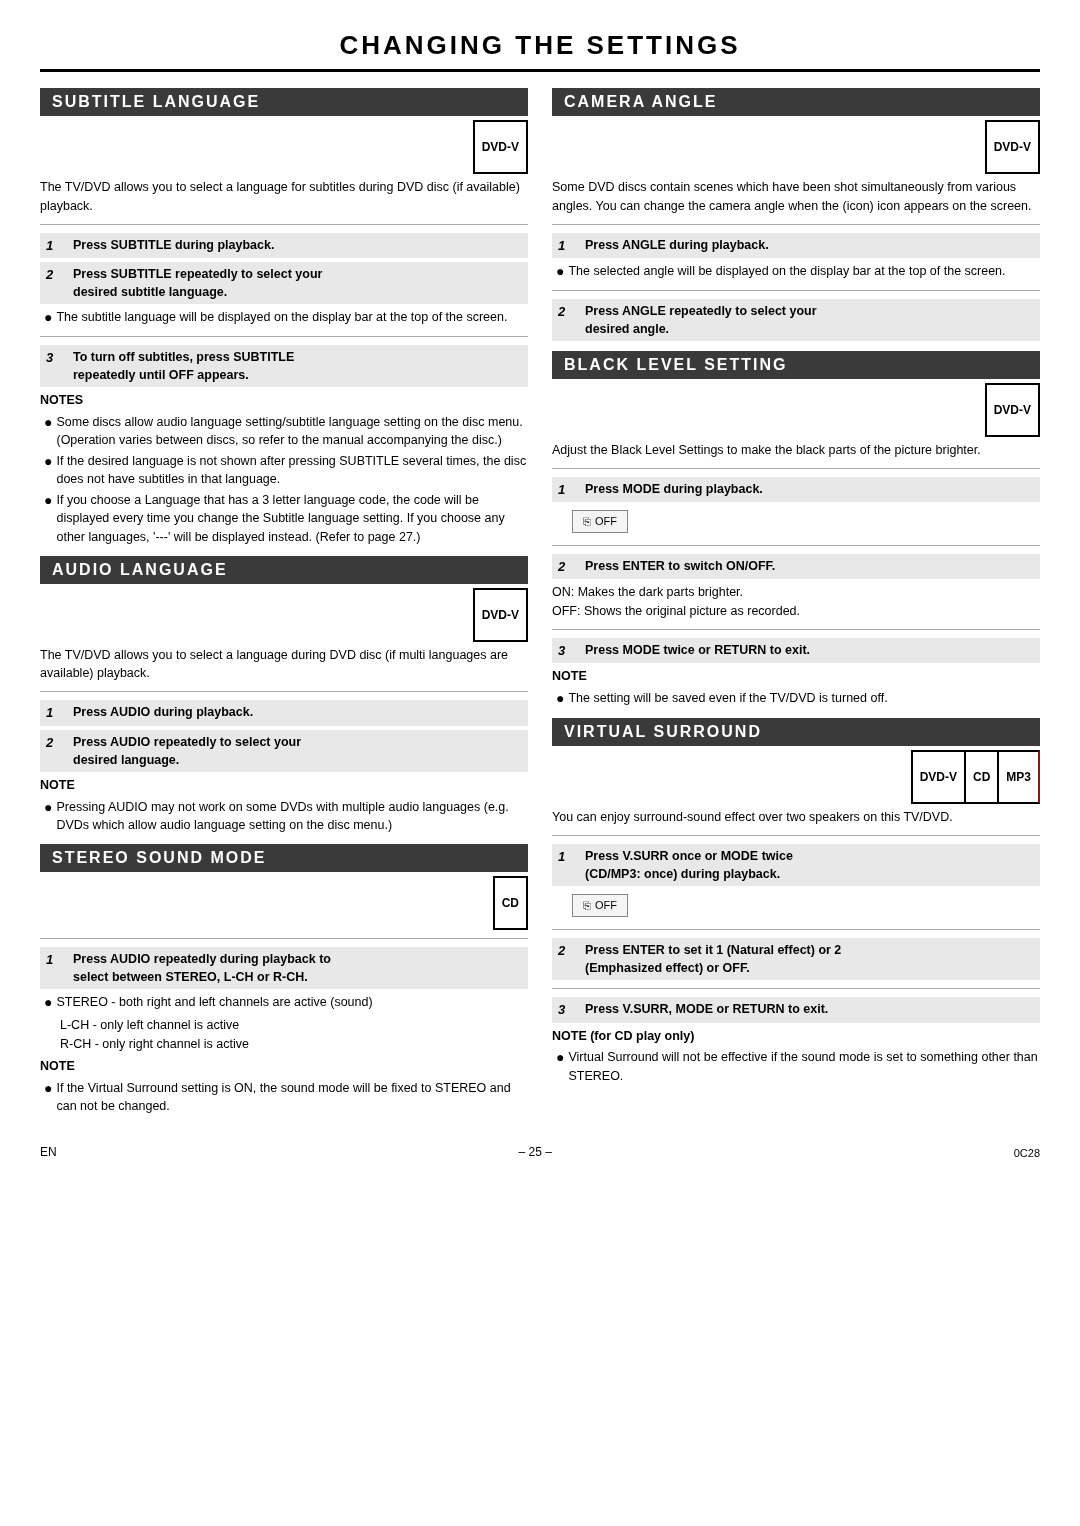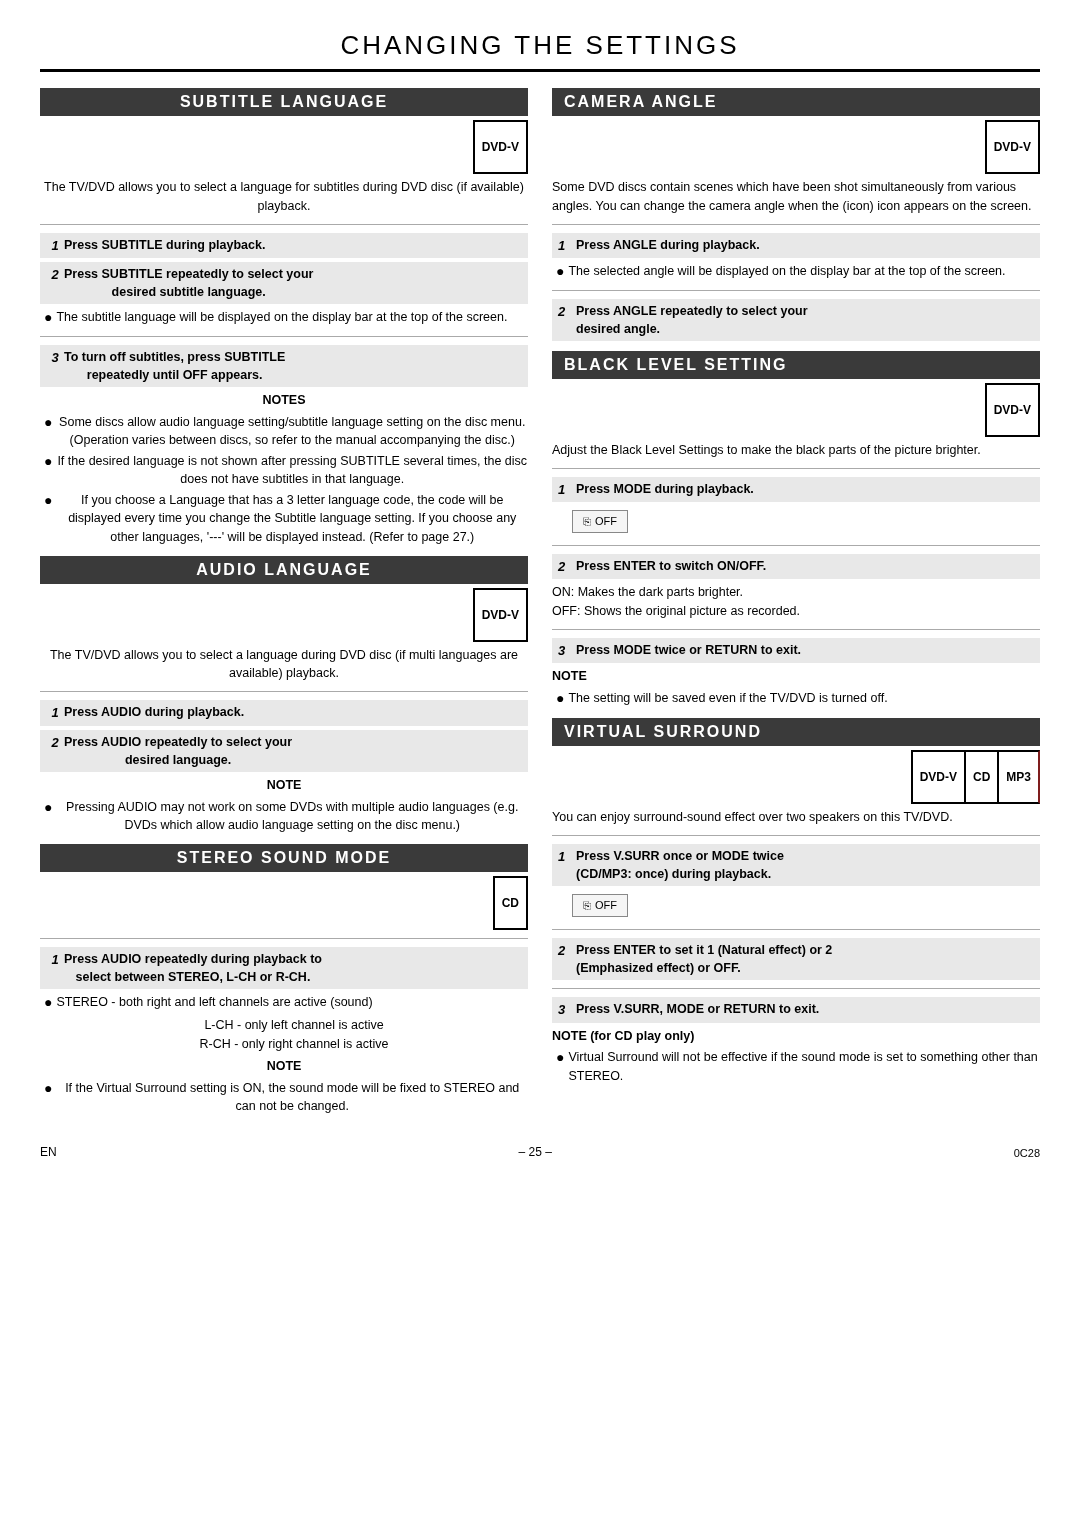--- a/index.html
+++ b/index.html
@@ -8,33 +8,32 @@
       font-family: Arial, Helvetica, sans-serif;
       font-size: 13px;
       color: #000;
       width: 1080px;
       min-height: 1526px;
       padding: 30px 40px 30px 40px;
     }
     .page-title {
       text-align: center;
       font-size: 26px;
-      font-weight: normal;
+      font-weight: bold;
       letter-spacing: 3px;
       border-bottom: 3px solid #000;
       padding-bottom: 8px;
       margin-bottom: 16px;
     }
     .two-col {
       display: flex;
       gap: 24px;
     }
     .col-left {
       flex: 1;
-      text-align: center;
     }
     .col-right {
       flex: 1;
     }
     .section-header {
       background: #3a3a3a;
       color: #fff;
       font-size: 16px;
       font-weight: bold;
       letter-spacing: 2px;
@@ -81,20 +80,21 @@
     .step-num {
       font-weight: bold;
       font-style: italic;
       min-width: 18px;
       font-size: 13px;
     }
     .step-text {
       font-weight: bold;
       font-size: 12.5px;
       line-height: 1.45;
+      margin-left: 9px;
     }
     .step-text .sub-bold {
       color: #000;
       font-weight: bold;
     }
     .note-label {
       font-weight: bold;
       font-size: 12.5px;
       margin-top: 4px;
     }

